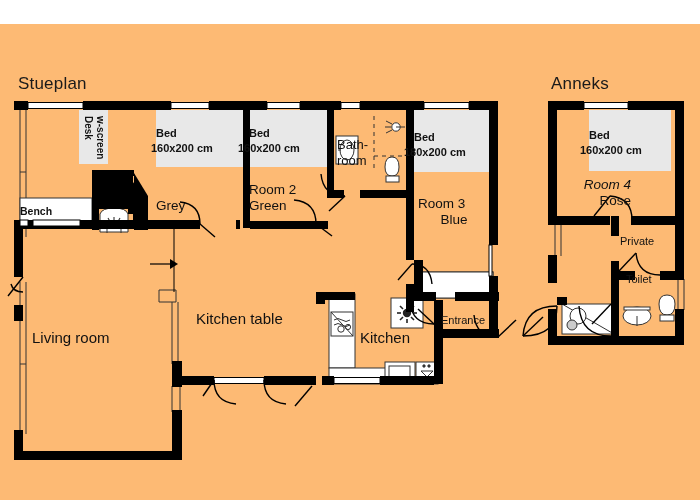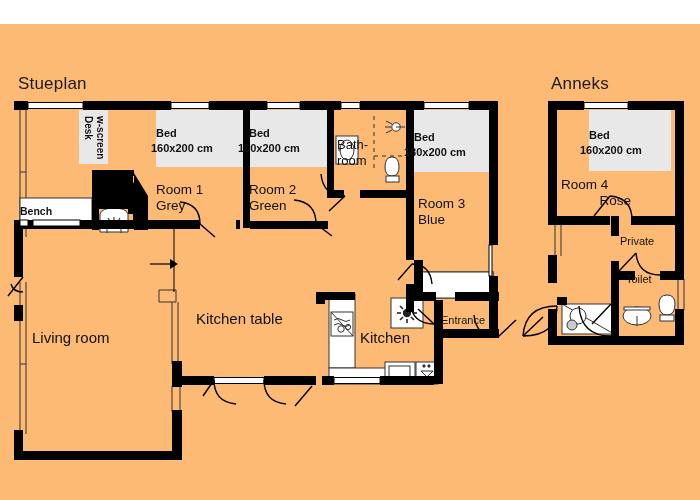--- a/index.html
+++ b/index.html
@@ -360,46 +360,45 @@
   <div class="ttl" style="left:18px; top:50px;">Stueplan</div>
   <div class="ttl" style="left:551px; top:50px;">Anneks</div>
 
   <div class="vert" style="left:94px; top:92px;">Desk</div>
   <div class="vert" style="left:106px; top:92px;">w-screen</div>
 
   <div class="lbl lbl-small-bold" style="left:20px; top:181px; width:72px;">Bench</div>
 
   <div class="lbl lbl-bed" style="left:156px; top:103px; width:90px;">Bed</div>
   <div class="lbl lbl-bed" style="left:151px; top:118px; width:100px;">160x200 cm</div>
-  <div class="lbl lbl-room" style="left:156px; top:158px; width:90px;">Room 1</div>
   <div class="lbl lbl-room" style="left:156px; top:174px; width:90px;">Grey</div>
 
   <div class="lbl lbl-bed" style="left:249px; top:103px; width:78px;">Bed</div>
   <div class="lbl lbl-bed" style="left:238px; top:118px; width:100px;">160x200 cm</div>
   <div class="lbl lbl-room" style="left:249px; top:158px; width:78px;">Room 2</div>
   <div class="lbl lbl-room" style="left:249px; top:174px; width:78px;">Green</div>
 
   <div class="lbl lbl-bathroom" style="left:337px; top:113px; width:66px;">Bath-</div>
   <div class="lbl lbl-bathroom" style="left:337px; top:129px; width:66px;">room</div>
 
   <div class="lbl lbl-bed" style="left:414px; top:107px; width:79px;">Bed</div>
   <div class="lbl lbl-bed" style="left:404px; top:122px; width:100px;">180x200 cm</div>
   <div class="lbl lbl-room" style="left:418px; top:172px; width:72px; text-align:left;">Room 3</div>
-  <div class="lbl lbl-room" style="left:418px; top:188px; width:72px; text-align:left;">Blue</div>
+  <div class="lbl lbl-room" style="left:418px; top:188px; width:72px; text-align:center;">Blue</div>
 
   <div class="lbl lbl-kitchen" style="left:196px; top:286px; width:130px;">Kitchen table</div>
 
   <div class="lbl lbl-kitchen" style="left:32px; top:305px; width:140px;">Living room</div>
 
   <div class="lbl lbl-kitchen" style="left:360px; top:305px; width:72px;">Kitchen</div>
 
   <div class="lbl lbl-entrance" style="left:441px; top:290px; width:62px;">Entrance</div>
 
   <div class="lbl lbl-bed" style="left:589px; top:105px; width:82px;">Bed</div>
   <div class="lbl lbl-bed" style="left:580px; top:120px; width:100px;">160x200 cm</div>
-  <div class="lbl lbl-room" style="left:561px; top:153px; width:70px; text-align:left;">Room 4</div>
+  <div class="lbl lbl-room" style="left:561px; top:153px; width:70px; text-align:right;font-style:italic;">Room 4</div>
   <div class="lbl lbl-room" style="left:561px; top:169px; width:70px; text-align:right;">Rose</div>
 
   <div class="lbl lbl-entrance" style="left:620px; top:211px; width:60px;">Private</div>
 
   <div class="lbl lbl-entrance" style="left:626px; top:249px; width:54px;">Toilet</div>
 
 </div>
 
 </body></html>

